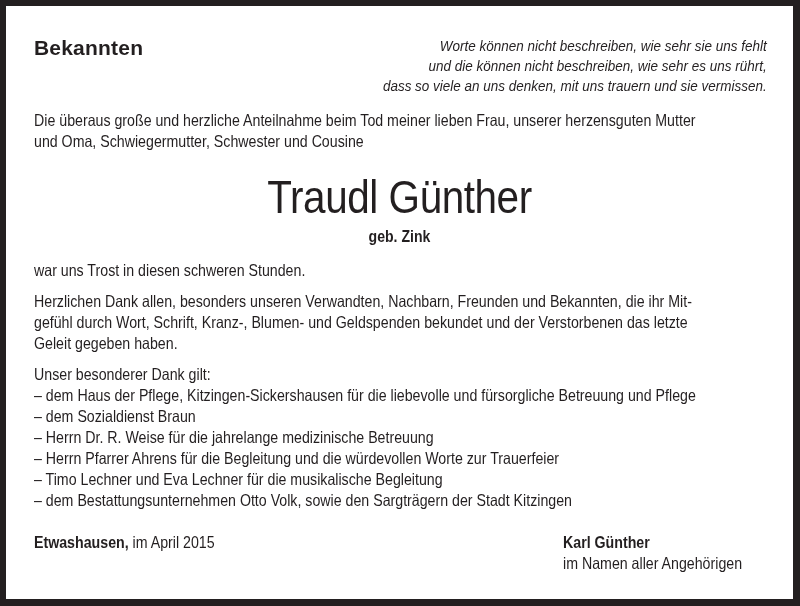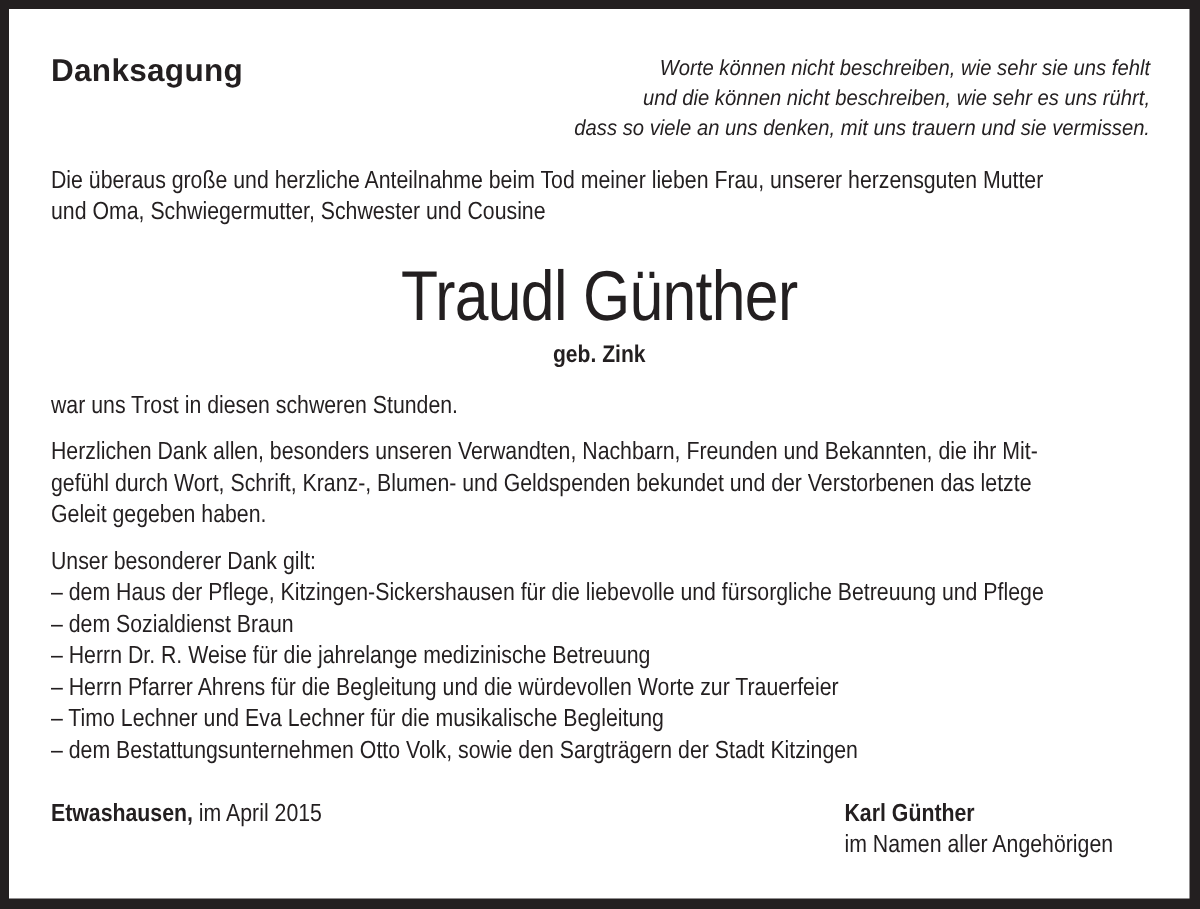--- a/index.html
+++ b/index.html
@@ -61,21 +61,21 @@
     .footer-left { left: 28px; top: 526px; }
     .footer-left b { font-weight: bold; }
     .footer-right { left: 557px; top: 526px; }
     .footer-right .signer { font-weight: bold; }
   </style>
 </head>
 <body>
 
 <div class="sheet">
 
-  <div class="abs title">Danksagung</div>
+  <div class="abs title">Bekannten</div>
 
   <div class="abs motto">
     <div>Worte können nicht beschreiben, wie sehr sie uns fehlt</div>
     <div>und die können nicht beschreiben, wie sehr es uns rührt,</div>
     <div>dass so viele an uns denken, mit uns trauern und sie vermissen.</div>
   </div>
 
   <div class="abs body-text intro">
     <div>Die überaus große und herzliche Anteilnahme beim Tod meiner lieben Frau, unserer herzensguten Mutter</div>
     <div>und Oma, Schwiegermutter, Schwester und Cousine</div>

